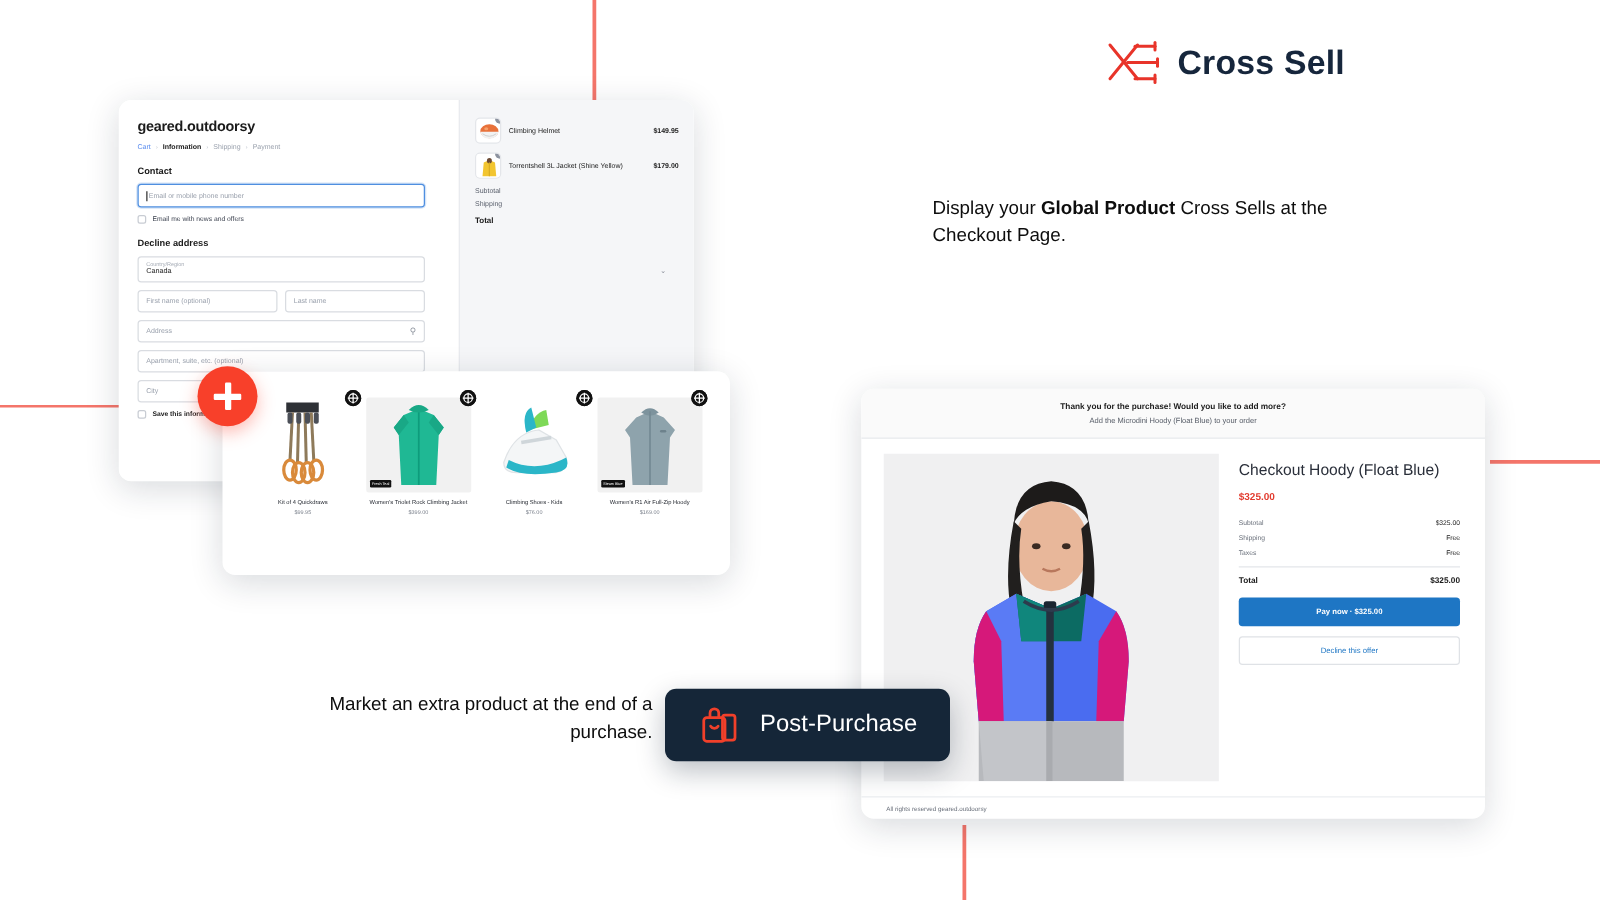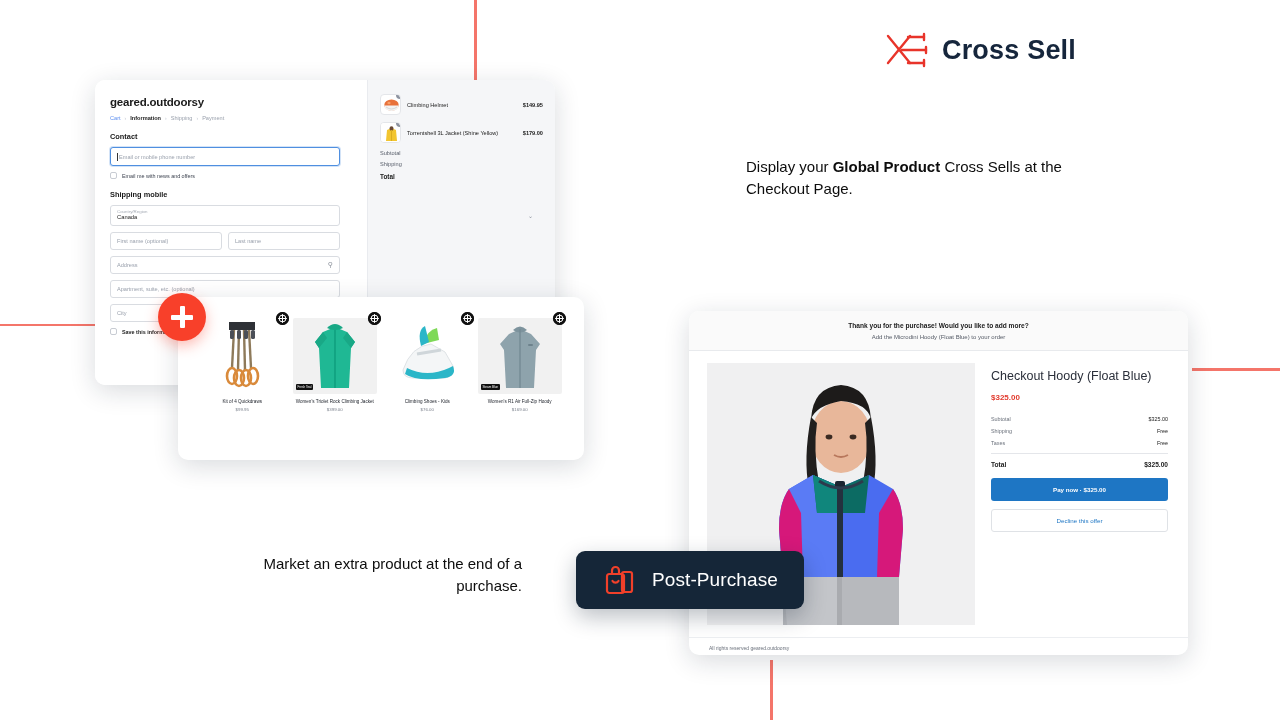--- a/index.html
+++ b/index.html
@@ -103,21 +103,21 @@
   .plus-bubble::before { width:22px; height:5px; }
   .plus-bubble::after  { width:5px;  height:22px; }
 
   
   .pill {
     position:absolute; background:#152638; border-radius:9px; display:flex; align-items:center;
     gap:14px; padding: 0 26px; height: 58px; box-shadow: 0 8px 22px rgba(16,28,45,.28); z-index:14;
   }
   .pill-label { color:#fff; font-size:19px; font-weight:500; letter-spacing:.1px; white-space:nowrap; }
   .pill-checkout { left: 474px; top: 156px; }
-  .pill-post { left: 576px; top: 551px; }
+  .pill-post { left: 532px; top: 551px; }
 
   
   .postcard { left: 689px; top: 311px; width: 499px; height: 344px; background:#fff; }
   .pp-head { background:#fafafa; border-bottom:1px solid #e8eaed; padding: 11px 10px 10px; text-align:center; }
   .pp-h1 { font-size:6.6px; font-weight:bold; color:#1b1b1b; }
   .pp-h2 { margin-top:5px; font-size:6px; color:#555b66; }
   .pp-body { display:flex; gap:16px; padding: 12px 20px 0 18px; }
   .pp-photo { width: 268px; height: 262px; background:#f0f0f1; position:relative; overflow:hidden; flex:none; }
   .pp-right { flex:1; padding-top: 6px; }
   .pp-title { font-size:12.5px; color:#2a2f3a; line-height:1.25; }
@@ -188,21 +188,21 @@
 
       <div class="sec-title">Contact</div>
       <div class="fld focus caret">
         <span>Email or mobile phone number</span>
       </div>
       <div class="chk">
         <span class="box"></span>
         <span>Email me with news and offers</span>
       </div>
 
-      <div class="sec-title">Shipping mobile</div>
+      <div class="sec-title">Decline address</div>
 
       <div class="fld tall">
         <span class="mini">Country/Region</span>
         <span class="val">Canada</span>
         <span class="chev" style="position:absolute;right:22px;">⌄</span>
       </div>
 
       <div class="row2">
         <div class="fld">
           <span>First name (optional)</span>

